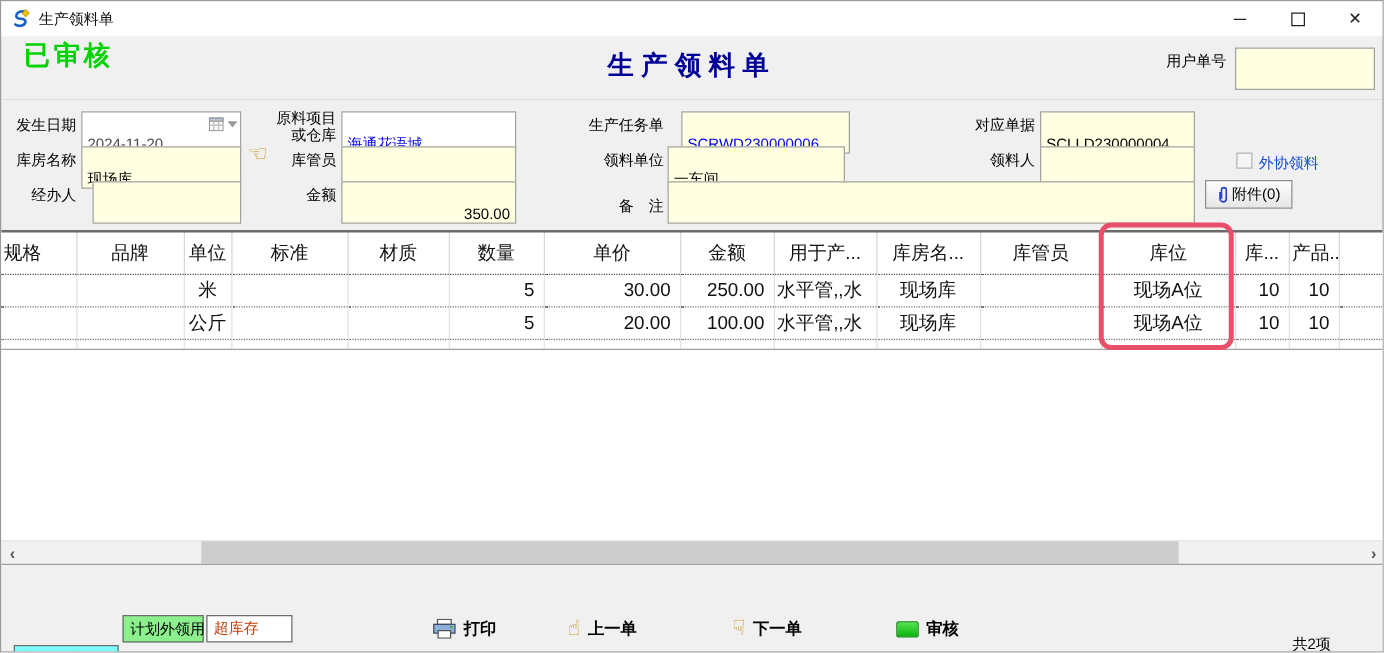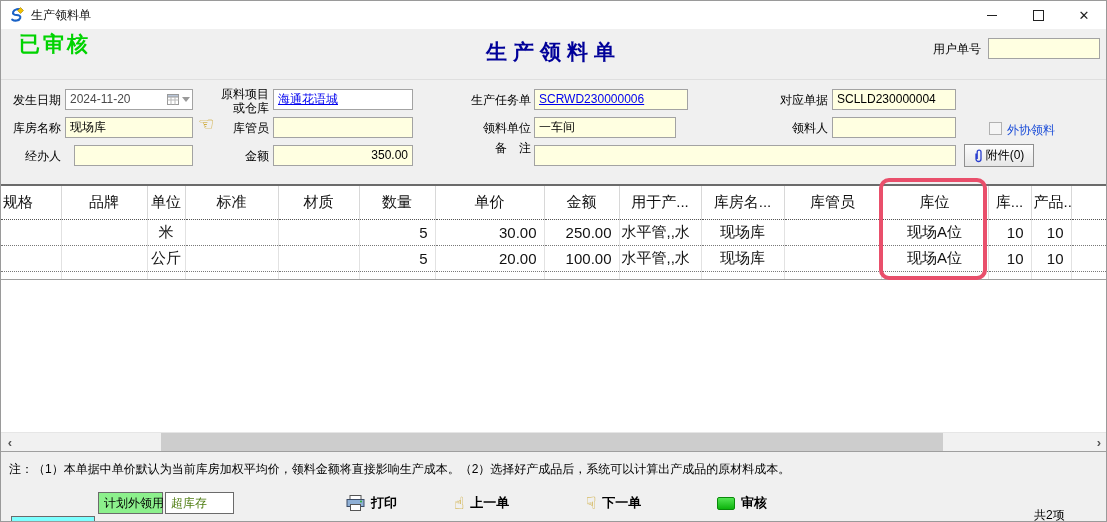--- a/index.html
+++ b/index.html
@@ -14,21 +14,21 @@
   .wb-min{left:968px;} .wb-max{left:1014px;} .wb-close{left:1060px;width:46px;font-size:13px;color:#222;}
   .glyph-min{display:inline-block;width:10px;border-top:1px solid #222;}
   .glyph-max{display:inline-block;width:9px;height:9px;border:1px solid #222;}
   
   .stamp{position:absolute;left:18px;top:29px;font-size:21px;font-weight:bold;letter-spacing:3px;color:#00d300;}
   .doc-title{position:absolute;left:0;right:0;top:37px;text-align:center;font-size:21px;font-weight:bold;
              letter-spacing:6px;color:#000099;font-family:"Liberation Serif","DejaVu Serif",serif;}
   .lbl{position:absolute;font-size:12px;color:#000;text-align:right;line-height:14px;}
   .lbl-gray{color:#1d4ed8;}
   .field{position:absolute;box-sizing:border-box;border:1px solid #a3a3a3;background:#ffffe1;
-         font-size:12px;line-height:19px;padding:0 4px;white-space:nowrap;overflow:hidden;}
+         font-size:12px;line-height:19px;padding:16px 4px;white-space:nowrap;overflow:hidden;}
   .field.white{background:#ffffff;}
   .field.right{text-align:right;}
   .link{color:#0000ee;text-decoration:underline;}
   .dateicons{position:absolute;right:2px;top:3px;display:flex;align-items:center;gap:3px;}
   .tri{width:0;height:0;border-left:4px solid transparent;border-right:4px solid transparent;border-top:5px solid #9a9a9a;}
   .hand{position:absolute;font-size:18px;color:#c79b11;font-family:"DejaVu Sans",sans-serif;}
   .cb-box{position:absolute;width:13px;height:13px;border:1px solid #b1b1b1;background:#f5f5f5;box-sizing:border-box;}
   .attach-btn{position:absolute;left:963px;top:143px;width:70px;height:23px;box-sizing:border-box;
               border:1px solid #8f8f8f;background:linear-gradient(#fdfdfd,#e6e6e6);
               display:flex;align-items:center;justify-content:center;gap:3px;font-size:12px;}
@@ -55,21 +55,21 @@
           font-size:13px;font-weight:bold;color:#555;}
   .hs-left{left:0;} .hs-right{right:0;}
   .hs-thumb{position:absolute;left:160px;top:0;width:782px;height:18px;background:#cdcdcd;}
   
   .bottom{position:absolute;left:0;top:450px;width:1107px;height:72px;background:#f0f0f0;border-top:1px solid #9f9f9f;}
   .note{position:absolute;left:8px;top:9px;font-size:12px;white-space:nowrap;}
   .tagbtn{position:absolute;top:40px;height:22px;box-sizing:border-box;border:1px solid #6b6b6b;
           font-size:12px;line-height:20px;padding:0 5px;white-space:nowrap;}
   .tag1{left:10px;width:84px;background:#7dffff;margin-top:24px;}
   .tag2{left:97px;width:65px;background:#8cf08c;}
-  .tag3{left:164px;width:69px;background:#ffffff;color:#4d7c0f;}
+  .tag3{left:164px;width:69px;background:#ffffff;color:#c2410c;font-family:Liberation Mono, monospace;}
   .actbtn{position:absolute;top:39px;height:24px;display:flex;align-items:center;gap:6px;
           font-size:13px;font-weight:bold;cursor:default;}
   .act-print{left:345px;} .act-prev{left:453px;} .act-next{left:585px;} .act-audit{left:716px;}
   .hand-ico{font-size:17px;color:#c79b11;font-weight:normal;font-family:"DejaVu Sans",sans-serif;line-height:1;}
   .audit-ico{display:inline-block;width:16px;height:11px;border:1px solid #0a8a0a;border-radius:2px;
              background:linear-gradient(#52e552,#0db30d);}
   .count{position:absolute;left:1033px;top:55px;font-size:12px;}
 </style>
 </head>
 <body>
@@ -112,21 +112,21 @@
       <span class="tri"></span>
     </span>
   </div>
   <div class="lbl" style="left:200px;top:86px;width:68px;">
     <span>原料项目</span><br><span>或仓库</span>
   </div>
   <div class="field white" style="left:272px;top:88px;width:140px;height:21px;">
     <span class="link">海通花语城</span>
   </div>
   <div class="lbl" style="left:460px;top:92px;width:70px;text-align:right;">生产任务单</div>
-  <div class="field" style="left:533px;top:88px;width:154px;height:21px;">
+  <div class="field" style="left:544px;top:88px;width:135px;height:21px;">
     <span class="link">SCRWD230000006</span>
   </div>
   <div class="lbl" style="left:762px;top:92px;width:65px;">对应单据</div>
   <div class="field" style="left:831px;top:88px;width:124px;height:21px;">SCLLD230000004</div>
 
   <div class="lbl" style="left:0px;top:120px;width:60px;">库房名称</div>
   <div class="field" style="left:64px;top:116px;width:128px;height:21px;">现场库</div>
   <span class="hand" style="left:197px;top:112px;">☜</span>
   <div class="lbl" style="left:200px;top:120px;width:68px;">库管员</div>
   <div class="field" style="left:272px;top:116px;width:140px;height:21px;"></div>
@@ -134,21 +134,21 @@
   <div class="field" style="left:533px;top:116px;width:142px;height:21px;">一车间</div>
   <div class="lbl" style="left:762px;top:120px;width:65px;">领料人</div>
   <div class="field" style="left:831px;top:116px;width:124px;height:21px;"></div>
   <span class="cb-box" style="left:988px;top:121px;"></span>
   <div class="lbl lbl-gray" style="left:1006px;top:122px;width:60px;text-align:left;">外协领料</div>
 
   <div class="lbl" style="left:0px;top:148px;width:60px;">经办人</div>
   <div class="field" style="left:73px;top:144px;width:119px;height:21px;"></div>
   <div class="lbl" style="left:200px;top:148px;width:68px;">金额</div>
   <div class="field right" style="left:272px;top:144px;width:140px;height:21px;">350.00</div>
-  <div class="lbl" style="left:460px;top:140px;width:70px;">备　注</div>
+  <div class="lbl" style="left:460px;top:157px;width:70px;">备　注</div>
   <div class="field" style="left:533px;top:144px;width:422px;height:21px;"></div>
   <div class="attach-btn">
     <svg width="9" height="14" viewBox="0 0 9 14">
         <path d="M2 4.5 V10 a2.5 2.5 0 0 0 5 0 V3 a1.9 1.9 0 0 0 -3.8 0 v7" fill="none" stroke="#2a3fd0" stroke-width="1.3"></path>
       </svg>
     <span>附件(0)</span>
   </div>
 
   <div class="table-region">
     <table class="grid">
@@ -245,21 +245,20 @@
   </div>
   <div class="hl-box"></div>
 
   <div class="hscroll">
     <div class="hs-btn hs-left">‹</div>
     <div class="hs-thumb"></div>
     <div class="hs-btn hs-right">›</div>
   </div>
 
   <div class="bottom">
-    <div class="note">注：（1）本单据中单价默认为当前库房加权平均价，领料金额将直接影响生产成本。（2）选择好产成品后，系统可以计算出产成品的原材料成本。</div>
     <div class="tagbtn tag1">产品原材超领</div>
     <div class="tagbtn tag2">计划外领用</div>
     <div class="tagbtn tag3">超库存</div>
 
     <div class="actbtn act-print">
       <svg width="19" height="16" viewBox="0 0 19 16">
         <rect x="4" y="0.5" width="11" height="4" fill="#ffffff" stroke="#555"></rect>
         <rect x="1" y="4.5" width="17" height="7" fill="#8fb0d6" stroke="#3c4c66"></rect>
         <circle cx="15" cy="6.5" r="1" fill="#2fae2f"></circle>
         <rect x="4.5" y="9.5" width="10" height="6" fill="#ffffff" stroke="#555"></rect>

